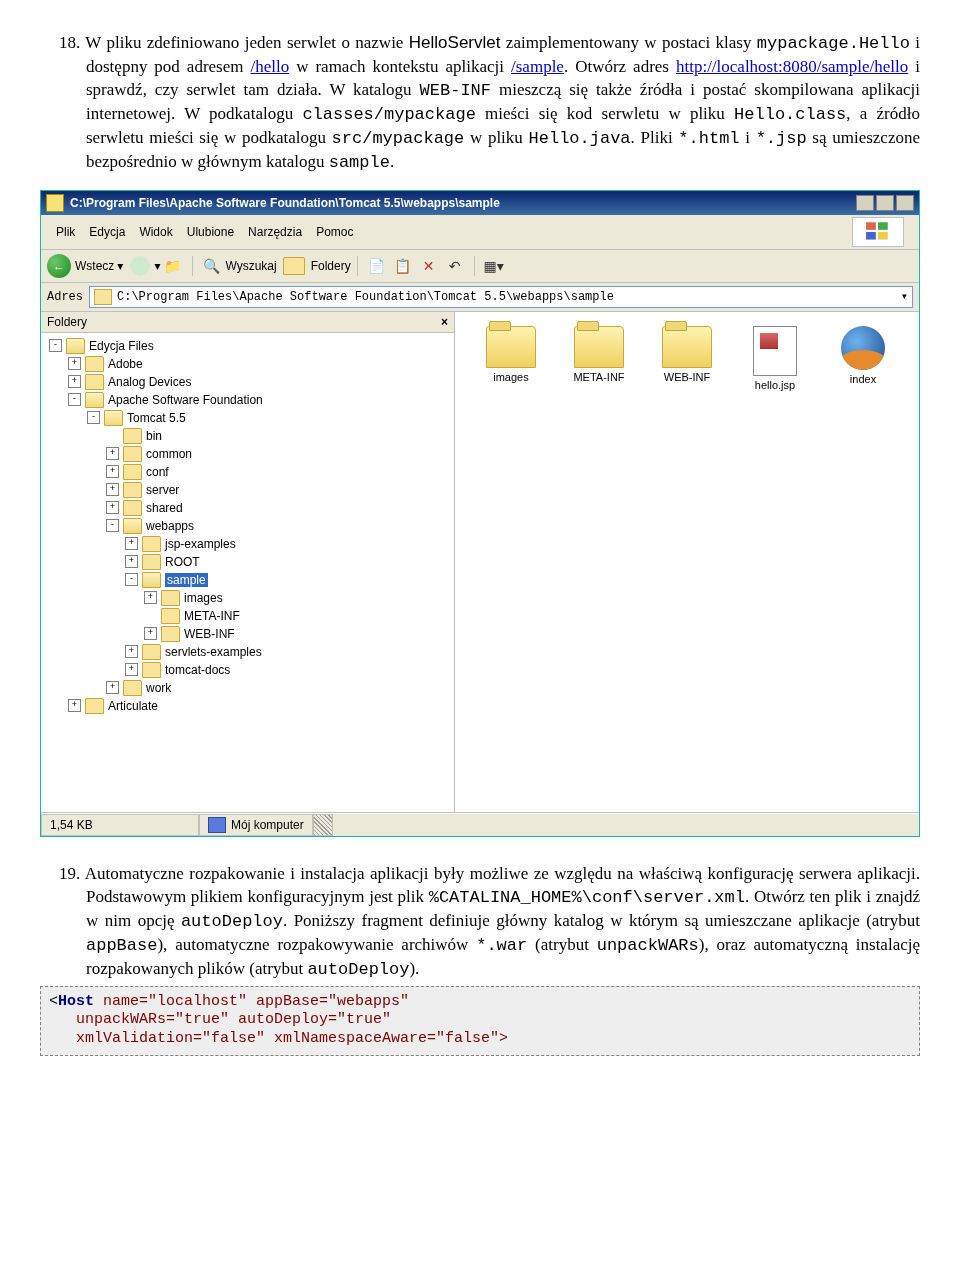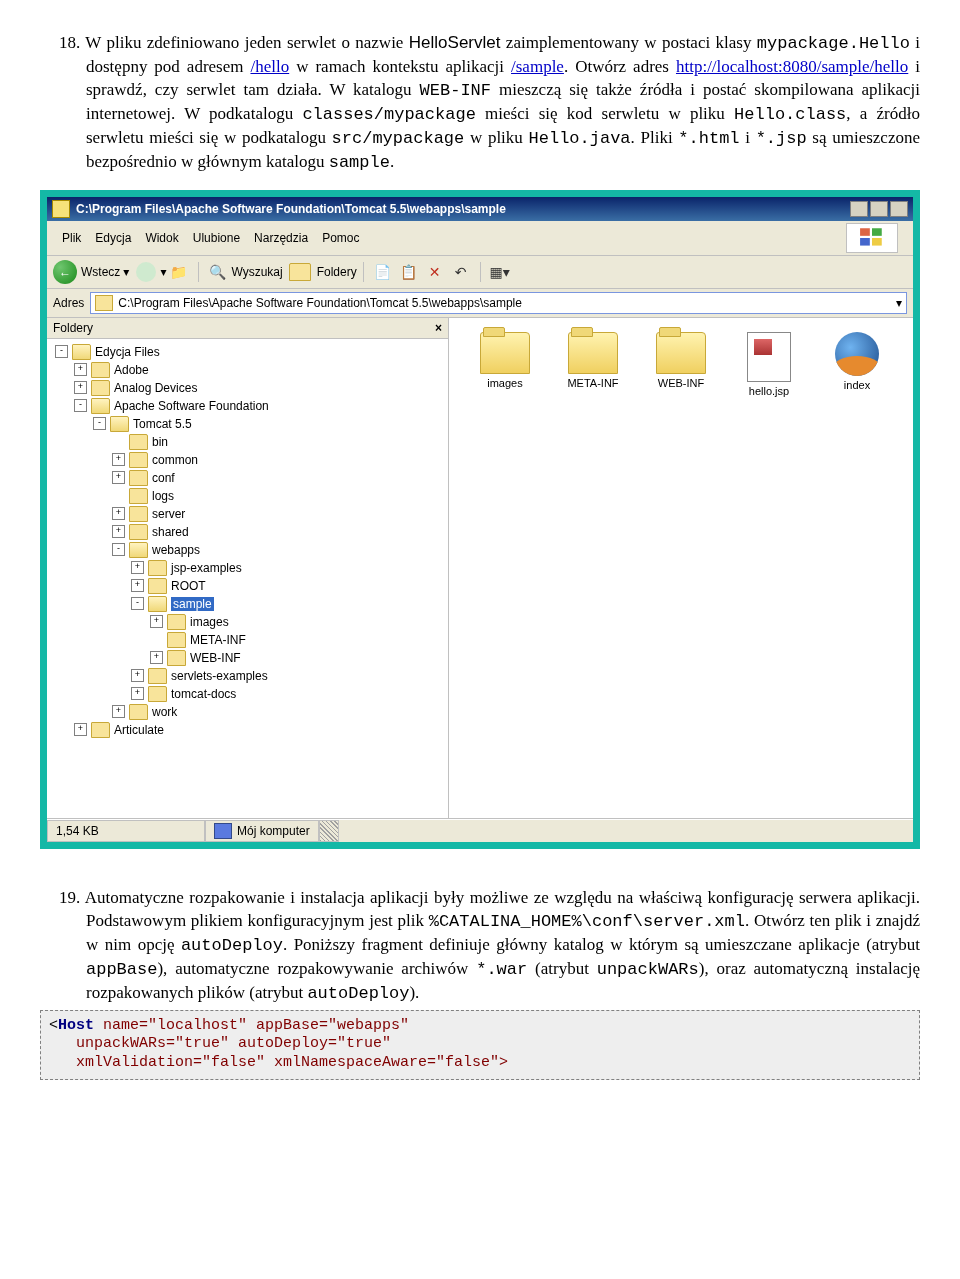--- a/index.html
+++ b/index.html
@@ -11,22 +11,22 @@
     background: #fff;
     color:#000;
   }
   .para { text-align: justify; line-height: 1.35; margin: 0 0 0 46px; }
   .para.first { text-indent:-27px; margin-bottom:0.9em;}
   .para.second { text-indent:-27px; margin-top:0;}
   .mono { font-family: "Courier New", monospace; }
   .sans { font-family: Arial, sans-serif; }
   .link { color:#0000c8; text-decoration: underline; }
   .explorer {
-    margin: 12px 0 38px 0;
-    border: 7px solid #14b8a6;
+    margin: 12px 0 26px 0;
+    border: 1px solid #14b8a6;
     background:#ece9d8;
     font-family: Tahoma, sans-serif;
     font-size:12px;
     color:#000;
   }
   .titlebar {
     background: linear-gradient(#0a246a,#3a6ea5);
     color:#fff; display:flex; align-items:center;
     padding:3px 5px; font-weight:bold;
   }
@@ -39,21 +39,21 @@
   .winflag svg{width:26px;height:22px;}
   .toolbar{background:#ece9d8;border-bottom:1px solid #c0c0c0;padding:4px 6px;display:flex;align-items:center;}
   .toolbar .sep{width:1px;height:20px;background:#c0c0c0;margin:0 6px;}
   .btn-back{background: radial-gradient(circle at 30% 30%,#6fc66f,#1a8a1a);width:24px;height:24px;border-radius:50%;display:flex;align-items:center;justify-content:center;color:#fff;margin-right:4px;}
   .btn-fwd{background:#cfeacf;width:20px;height:20px;border-radius:50%;margin:0 4px;}
   .ico{width:20px;height:20px;display:inline-flex;align-items:center;justify-content:center;margin:0 3px;font-size:14px;color:#333;}
   .ico.blue{color:#2060c0;}
   .ico.red{color:#c03020;}
   .ico.folderi{width:28px;}
   .folderi-s{width:20px;height:16px;background:#f8e49b;border:1px solid #c8a838;border-radius:2px 2px 0 0;}
-  .addressbar{background:#ece9d8;border-bottom:1px solid #c0c0c0;padding:3px 6px;display:flex;align-items:center;}
+  .addressbar{background:#ece9d8;border-bottom:1px solid #c0c0c0;padding:3px 6px;display:flex;align-items:center;font-family:Liberation Mono, monospace;}
   .addressbar .lbl{margin-right:6px;}
   .addressbar .field{flex:1;background:#fff;border:1px solid #7a96df;padding:2px 4px;display:flex;align-items:center;}
   .addressbar .micon{width:16px;height:14px;background:#f8e49b;border:1px solid #c8a838;margin-right:5px;}
   .explorer-body{display:flex;height:500px;border-bottom:1px solid #c0c0c0;}
   .folderspane{width:440px;border-right:1px solid #c0c0c0;display:flex;flex-direction:column;}
   .paneheader{background:#ece9d8;border-bottom:1px solid #c0c0c0;padding:3px 6px;display:flex;align-items:center;}
   .paneheader .x{margin-left:auto;font-weight:bold;cursor:default;}
   .tree{flex:1;background:#fff;overflow:auto;padding:4px 2px;position:relative;}
   .tree::-webkit-scrollbar{width:16px;}
   .tree::-webkit-scrollbar-thumb{background:#c8c4b4;border:1px solid #808080;}
@@ -186,25 +186,20 @@
             <div class="expander">+</div>
             <div class="fld"></div>
             <span class="lbl2">common</span>
           </div>
           <div class="node" style="padding-left: 63px;">
             <div class="expander">+</div>
             <div class="fld"></div>
             <span class="lbl2">conf</span>
           </div>
           <div class="node" style="padding-left: 63px;">
-            <div class="exp-gap"></div>
-            <div class="fld"></div>
-            <span class="lbl2">logs</span>
-          </div>
-          <div class="node" style="padding-left: 63px;">
             <div class="expander">+</div>
             <div class="fld"></div>
             <span class="lbl2">server</span>
           </div>
           <div class="node" style="padding-left: 63px;">
             <div class="expander">+</div>
             <div class="fld"></div>
             <span class="lbl2">shared</span>
           </div>
           <div class="node" style="padding-left: 63px;">

